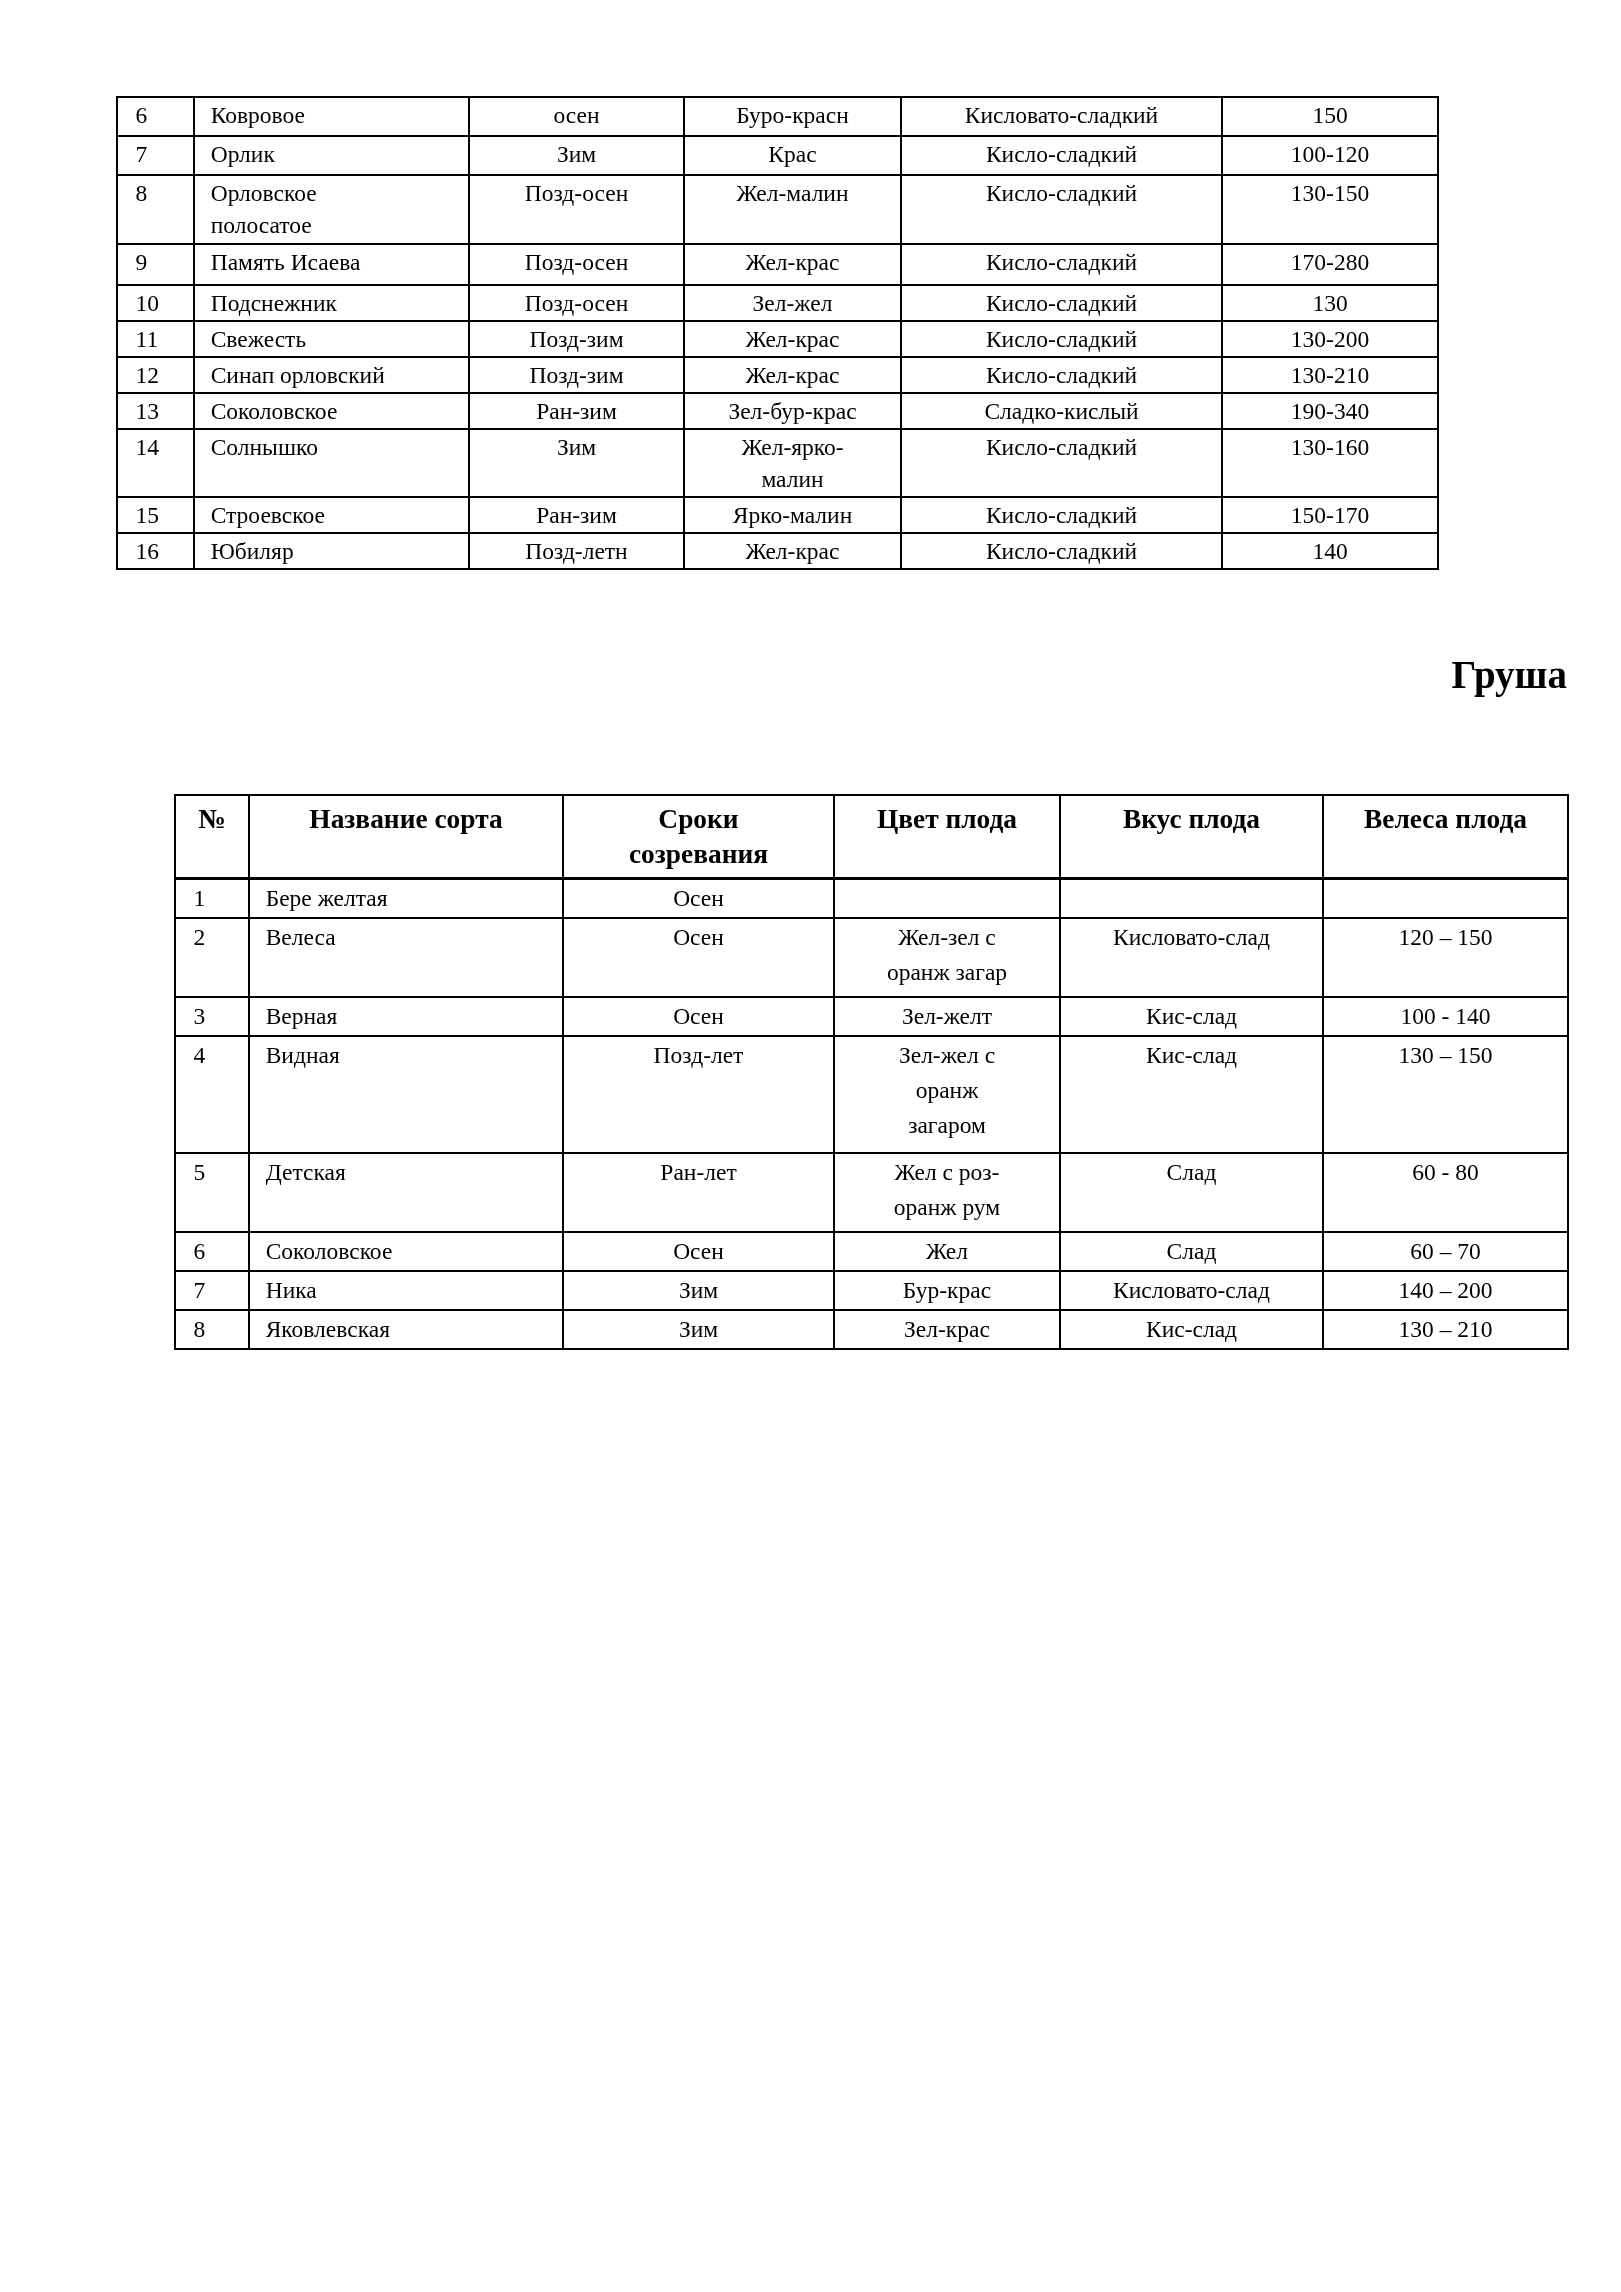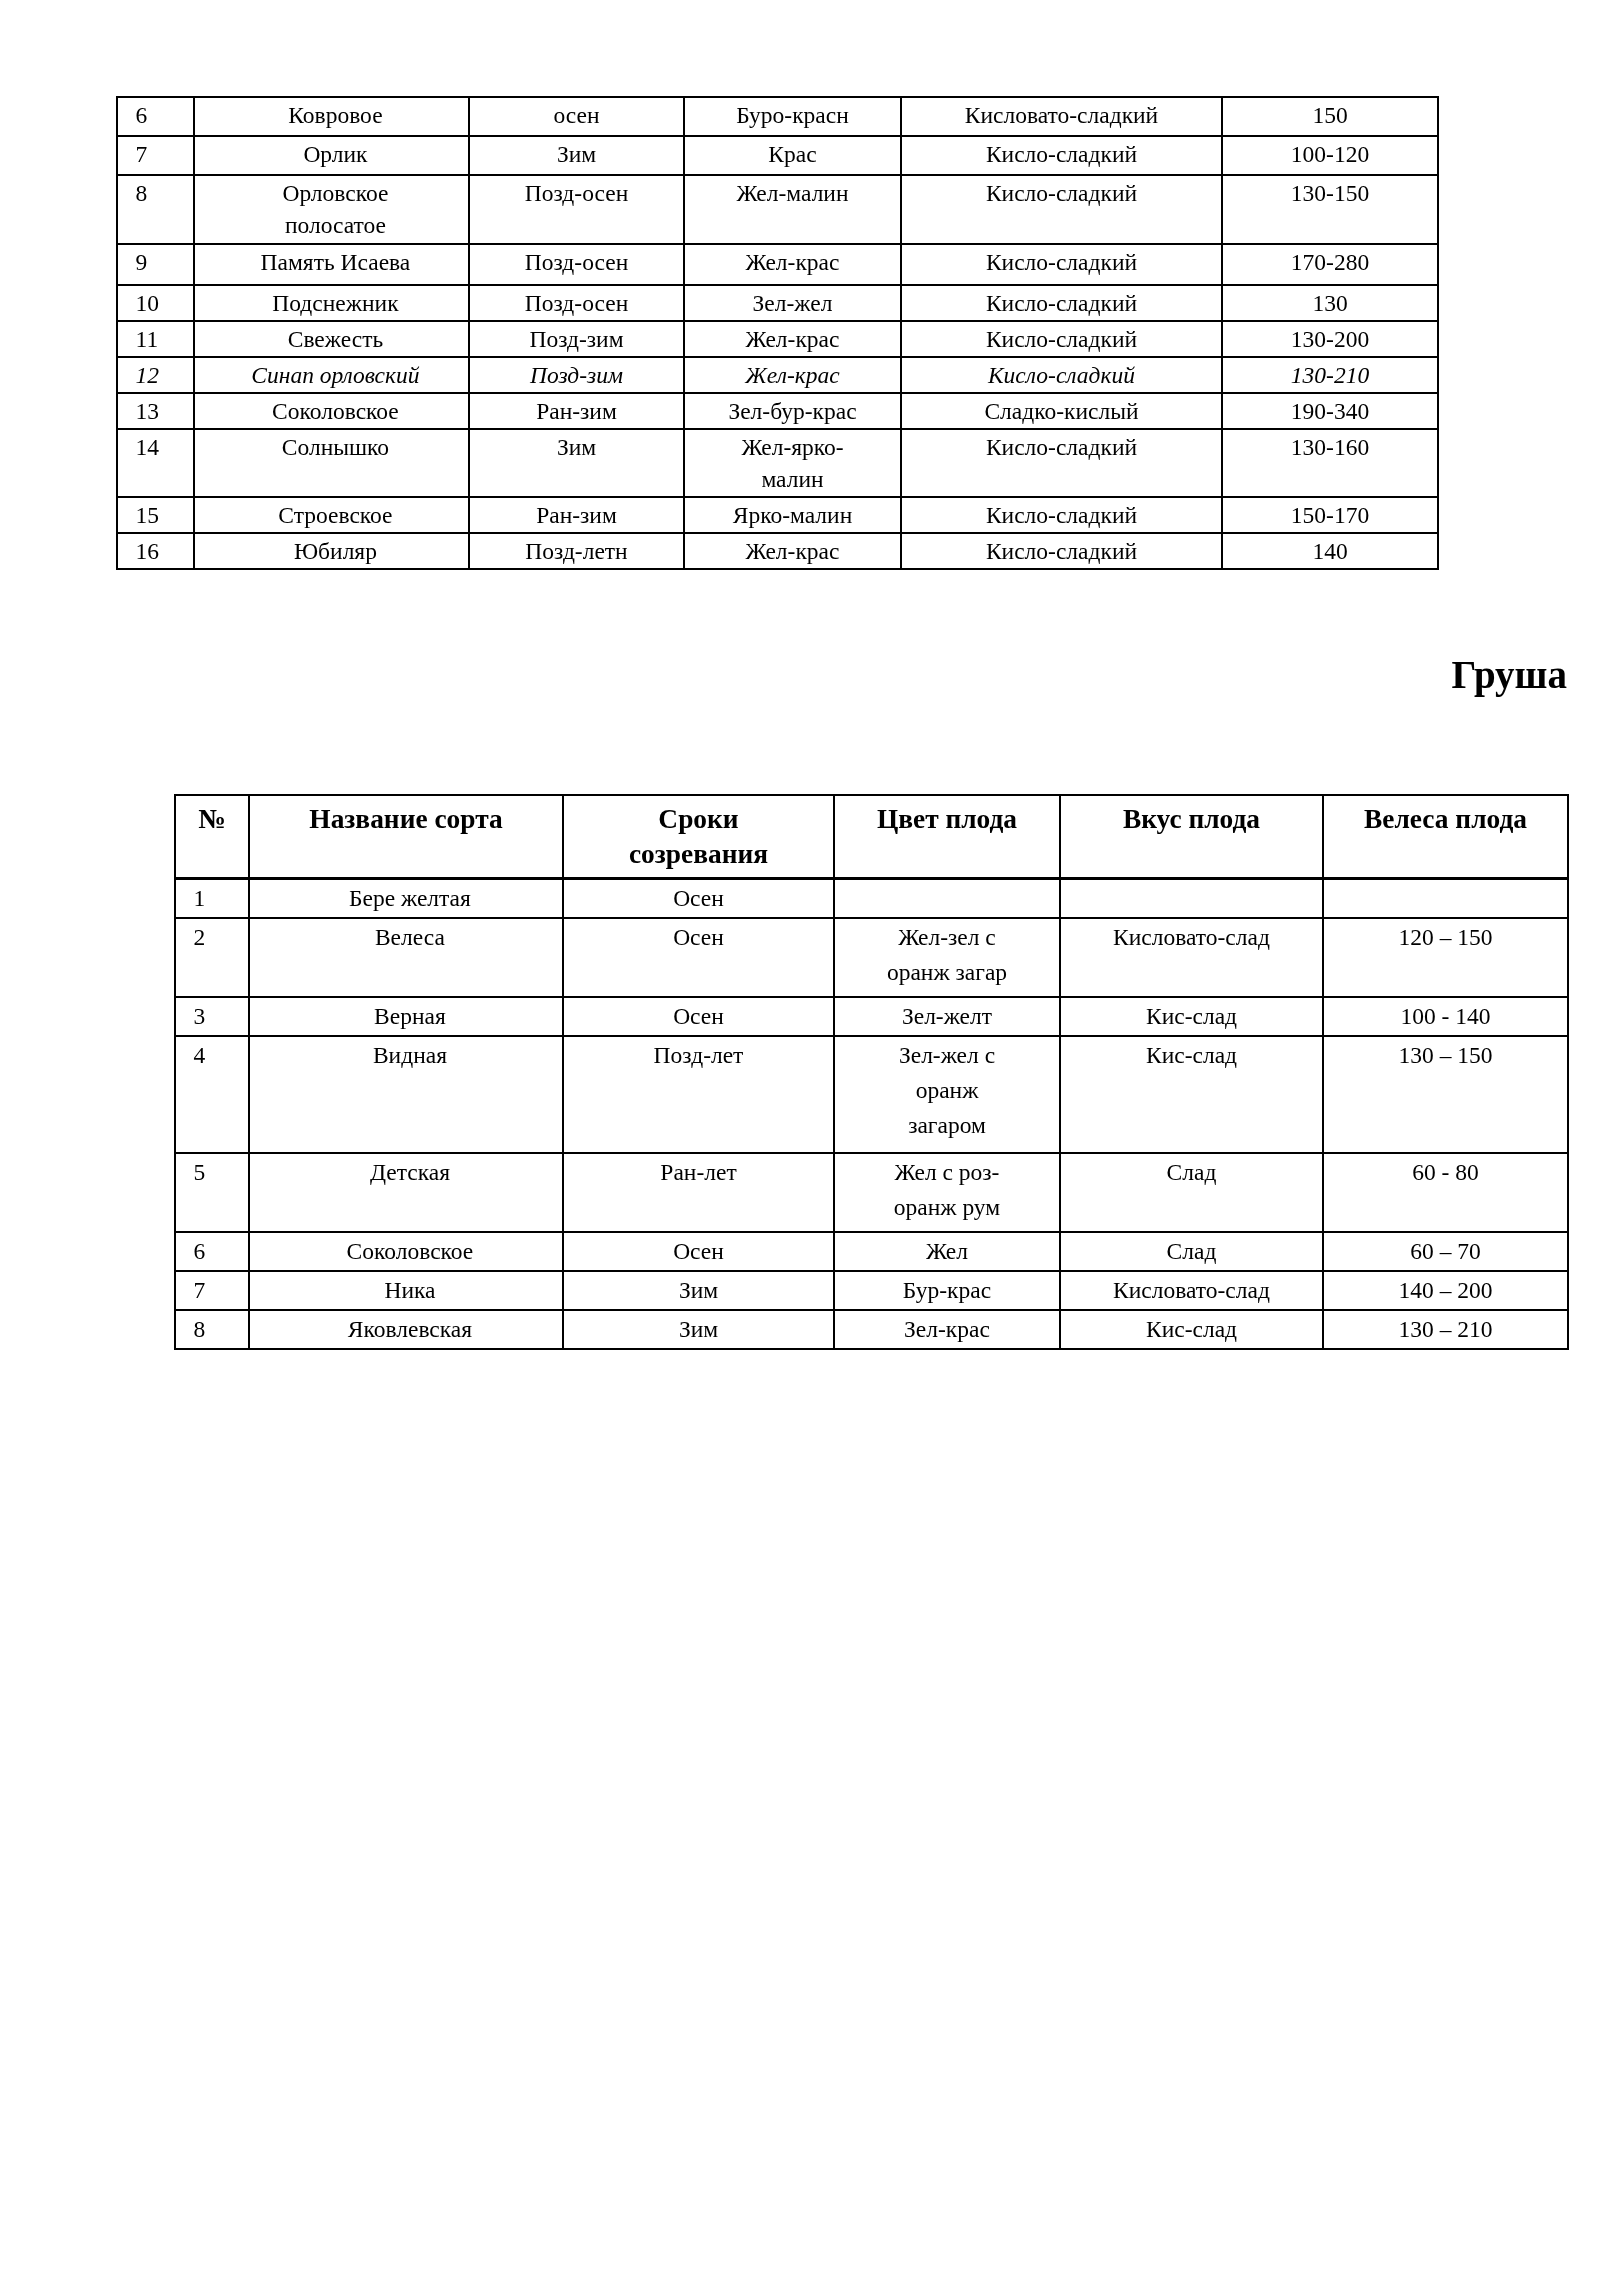--- a/index.html
+++ b/index.html
@@ -42,21 +42,21 @@
     width: 1321px;
     font-size: 23.5px;
     line-height: 32px;
   }
   #apple-table tbody tr:nth-child(1)  { height: 39px; }
   #apple-table tbody tr:nth-child(2)  { height: 39px; }
   #apple-table tbody tr:nth-child(3)  { height: 69px; }
   #apple-table tbody tr:nth-child(4)  { height: 41px; }
   #apple-table tbody tr:nth-child(5)  { height: 35px; }
   #apple-table tbody tr:nth-child(6)  { height: 34px; }
-  #apple-table tbody tr:nth-child(7)  { height: 33px; font-style: italic; }
+  #apple-table tbody tr:nth-child(7)  { height: 33px; }
   #apple-table tbody tr:nth-child(8)  { height: 33px; }
   #apple-table tbody tr:nth-child(9)  { height: 63px; }
   #apple-table tbody tr:nth-child(10) { height: 34px; }
   #apple-table tbody tr:nth-child(11) { height: 33px; margin-top: 47px; }
 
   
   #pear-title {
     position: absolute;
     left: 174px;
     top: 651px;
@@ -87,21 +87,21 @@
   #pear-table tbody tr:nth-child(2) { height: 79px; }
   #pear-table tbody tr:nth-child(3) { height: 37px; }
   #pear-table tbody tr:nth-child(4) { height: 117px; }
   #pear-table tbody tr:nth-child(5) { height: 79px; }
   #pear-table tbody tr:nth-child(6) { height: 39px; }
   #pear-table tbody tr:nth-child(7) { height: 39px; }
   #pear-table tbody tr:nth-child(8) { height: 39px; }
 
   
   .col-num   { text-align: left;  padding-left: 17.6px; }
-  .col-name  { text-align: center;  padding-left: 15.7px; }
+  .col-name  { text-align: left;  padding-left: 15.7px; }
   .col-term, .col-color, .col-taste, .col-size { text-align: center; }
 </style>
 </head>
 <body>
 
 <table id="apple-table">
   <colgroup>
     <col style="width:77px">
     <col style="width:275px">
     <col style="width:215px">

